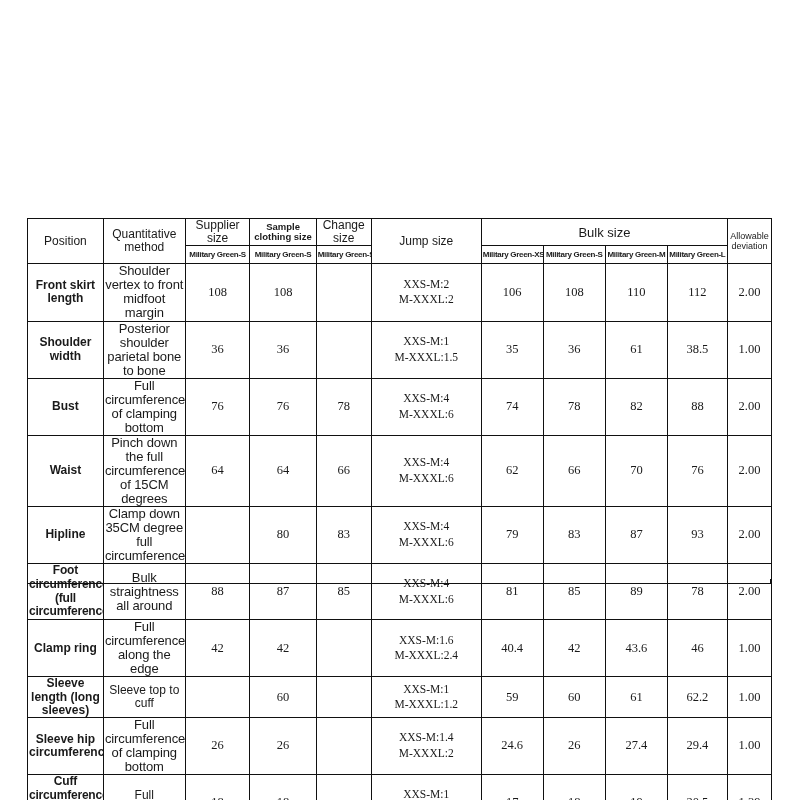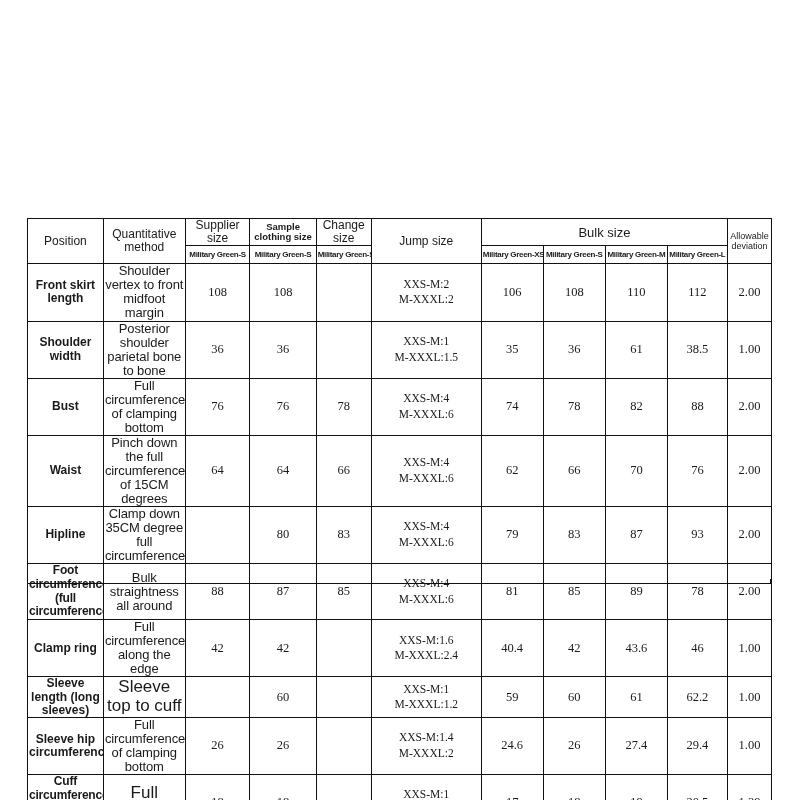--- a/index.html
+++ b/index.html
@@ -73,21 +73,21 @@
     font-size: 12px;
     line-height: 1.1;
     font-weight: bold;
   }
   td.c-pos.small {
     font-size: 12px;
     letter-spacing: -0.2px;
     line-height: 1.15;
   }
   td.c-method {
-    font-size: 17px;
+    font-size: 12px;
     line-height: 1.1;
   }
   td.c-method.small {
     font-size: 13px;
     letter-spacing: -0.1px;
     line-height: 1.08;
   }
   td.c-num {
     font-family: "Liberation Serif", "DejaVu Serif", serif;
     font-size: 12.5px;

